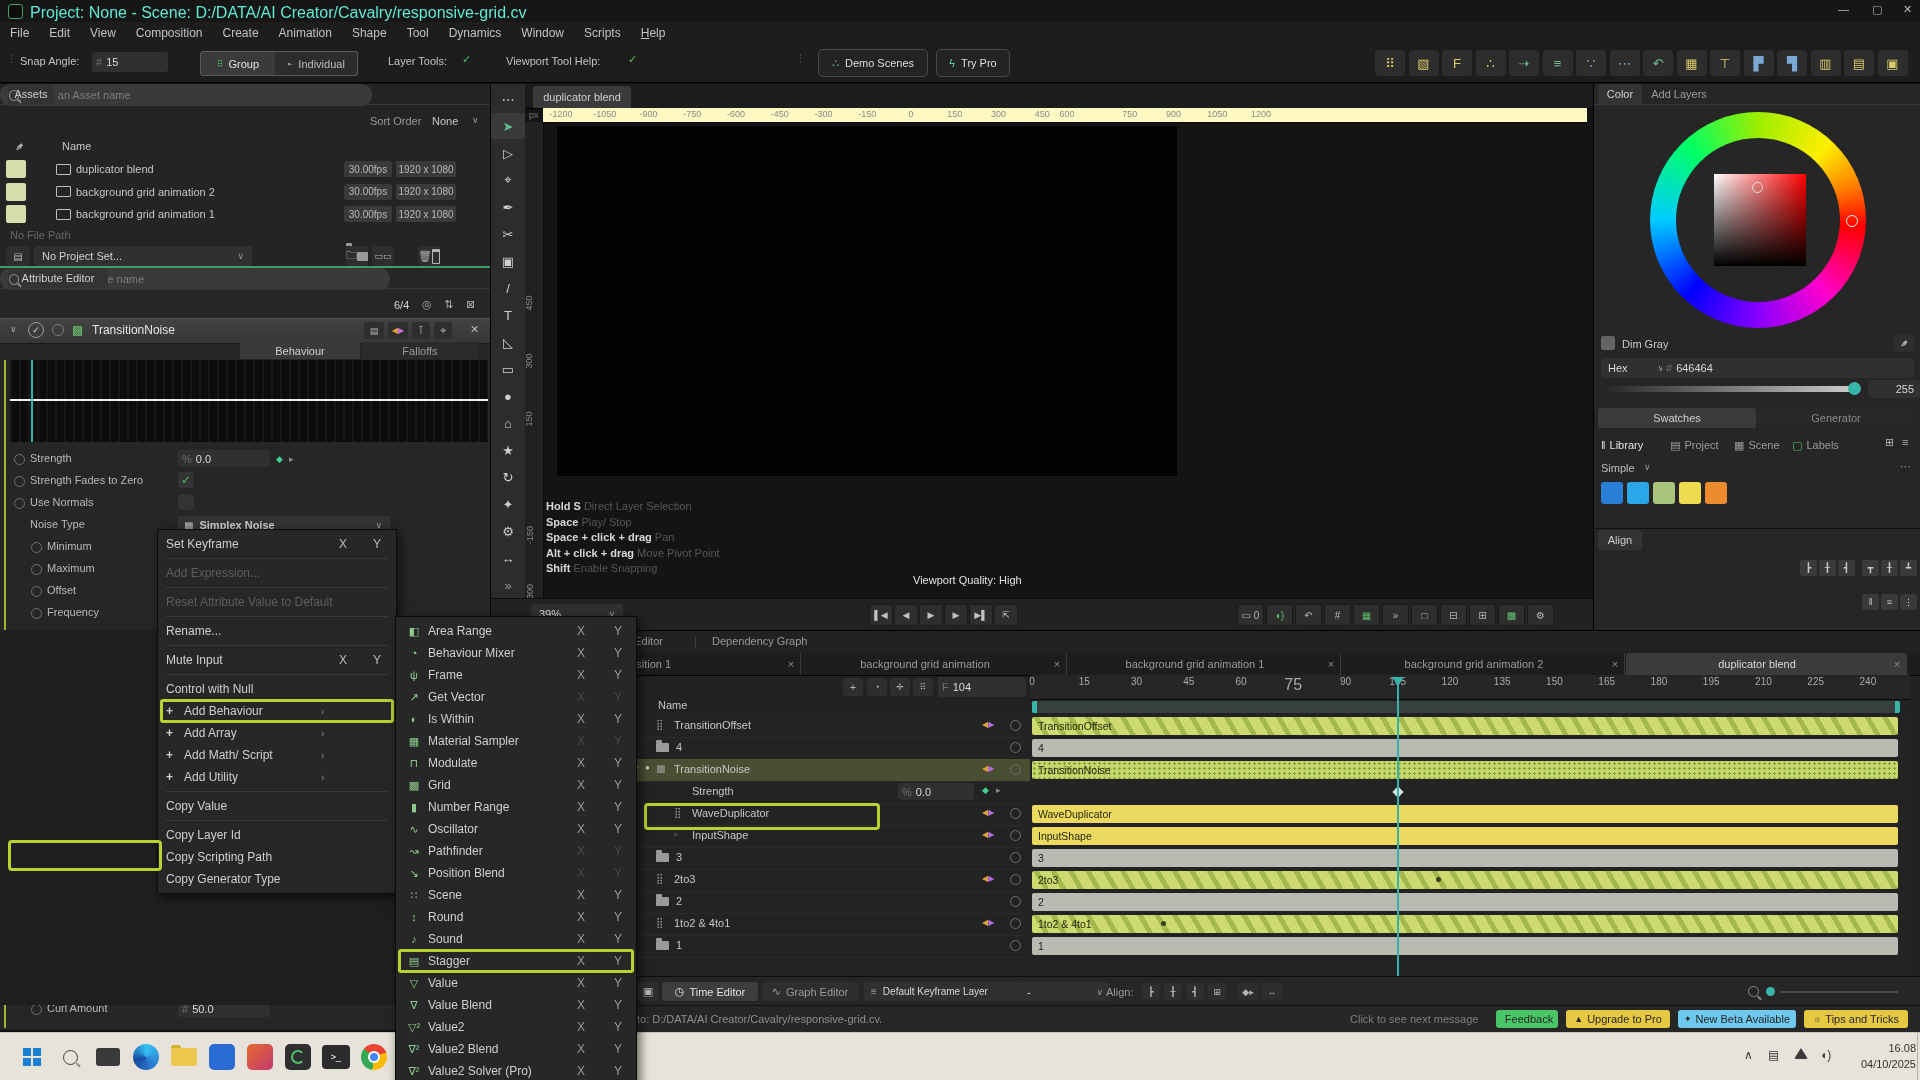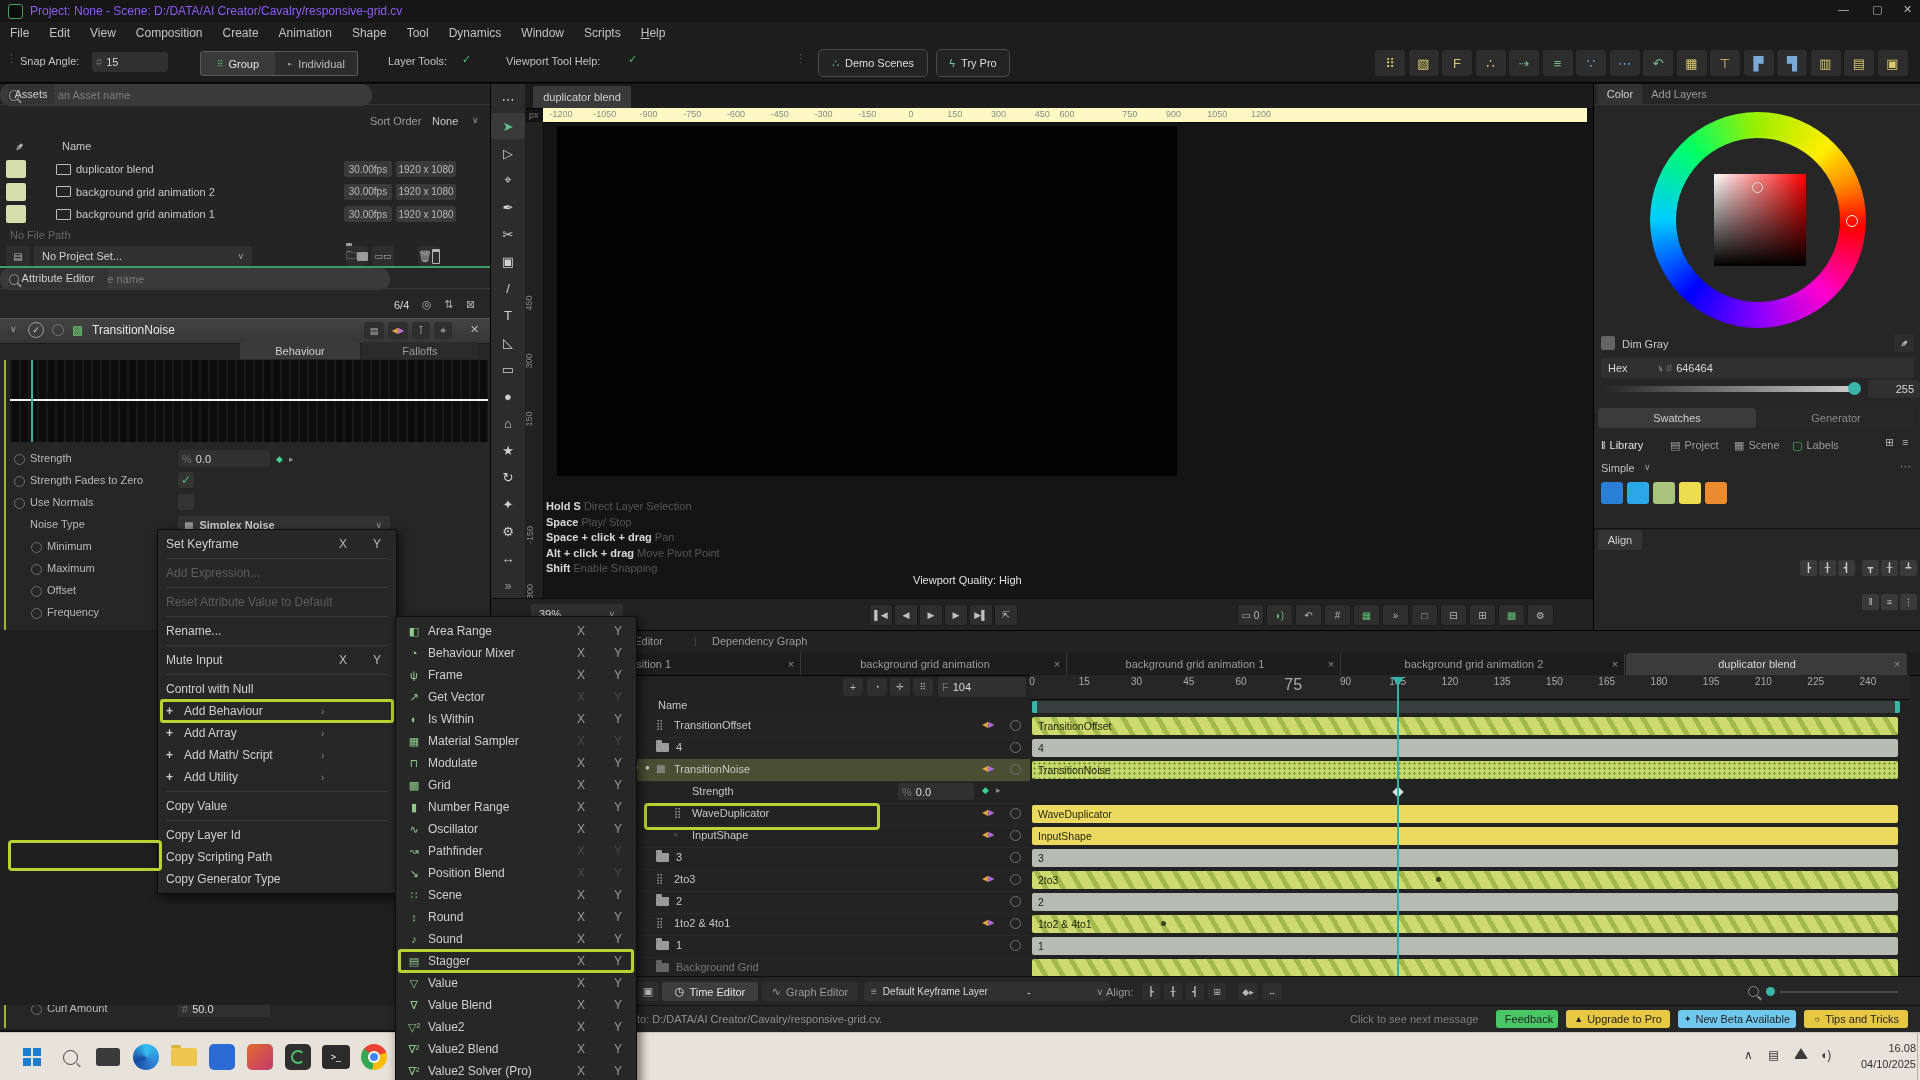--- a/index.html
+++ b/index.html
@@ -124,21 +124,21 @@
   .sbadge{position:absolute;top:4px;height:18px;border-radius:3px;color:#262626;font-size:11px;
           display:flex;align-items:center;justify-content:center;gap:4px;}
   .tico{position:absolute;top:8px;width:32px;height:32px;display:flex;align-items:center;justify-content:center;}
   .tray{position:absolute;top:15px;color:#3c3c3c;font-size:12px;}
 </style>
 </head>
 <body>
 
 <div class="abs" style="left:0;top:0;width:1920px;height:22px;background:#161616;border-bottom:1px solid #000;">
   <span class="abs" style="left:8px;top:4px;width:13px;height:13px;background:#0c0c0c;border-radius:3px;border:1px solid #3fa06a;"></span>
-  <span class="abs" style="left:30px;top:4px;font-size:12px;color:#8b5cf6;">Project: None - Scene: D:/DATA/AI Creator/Cavalry/responsive-grid.cv</span>
+  <span class="abs" style="left:30px;top:4px;font-size:16px;color:#5eead4;">Project: None - Scene: D:/DATA/AI Creator/Cavalry/responsive-grid.cv</span>
   <span class="abs" style="left:1838px;top:3px;color:#bbb;font-size:11px;">—</span>
   <span class="abs" style="left:1872px;top:3px;color:#bbb;font-size:11px;">▢</span>
   <span class="abs" style="left:1903px;top:3px;color:#bbb;font-size:11px;">✕</span>
 </div>
 
 <div id="menubar" class="abs" style="left:0;top:22px;width:1920px;height:22px;background:#1d1d1d;display:flex;align-items:center;border-bottom:1px solid #000;">
   <div style="display:flex;">
 
   <span>File</span>
       <span>Edit</span>
@@ -1172,36 +1172,20 @@
             <span class="circ"></span>
           </div>
           <div class="trb">
             <div class="bar gray">
               <span>1</span>
               <span></span>
             </div>
 
           </div>
         </div>
-        <div class="tr partial folder" style="top: 242px;">
-          <div class="trn">
-
-            <span class="fold"></span>
-
-            <span class="nlab">Background Grid</span>
-
-          </div>
-          <div class="trb">
-            <div class="bar striped">
-              <span></span>
-              <span></span>
-            </div>
-
-          </div>
-        </div>
       </div>
 
     <div class="abs" style="left:907px;top:46px;width:2px;height:299px;background:#35b3aa;z-index:10;">
       <span style="position:absolute;left:-5px;top:0;width:0;height:0;border-left:6px solid transparent;border-right:6px solid transparent;border-top:9px solid #35b3aa;"></span>
     </div>
 
     <div class="abs" style="left:0;top:345px;width:1430px;height:30px;background:#262626;border-top:1px solid #0c0c0c;">
       <div class="btn abs" style="left:148px;top:5px;width:20px;height:19px;">▣</div>
       <div class="btn abs" style="left:172px;top:5px;width:96px;height:19px;background:#3d3d3d;color:#e2e2e2;gap:5px;">
           <span>◷</span>

